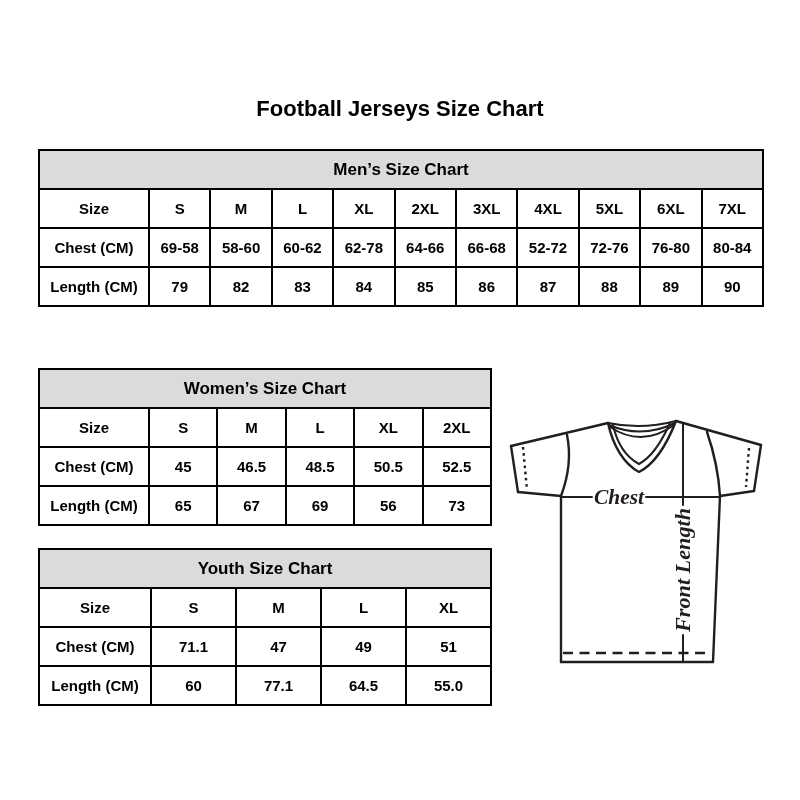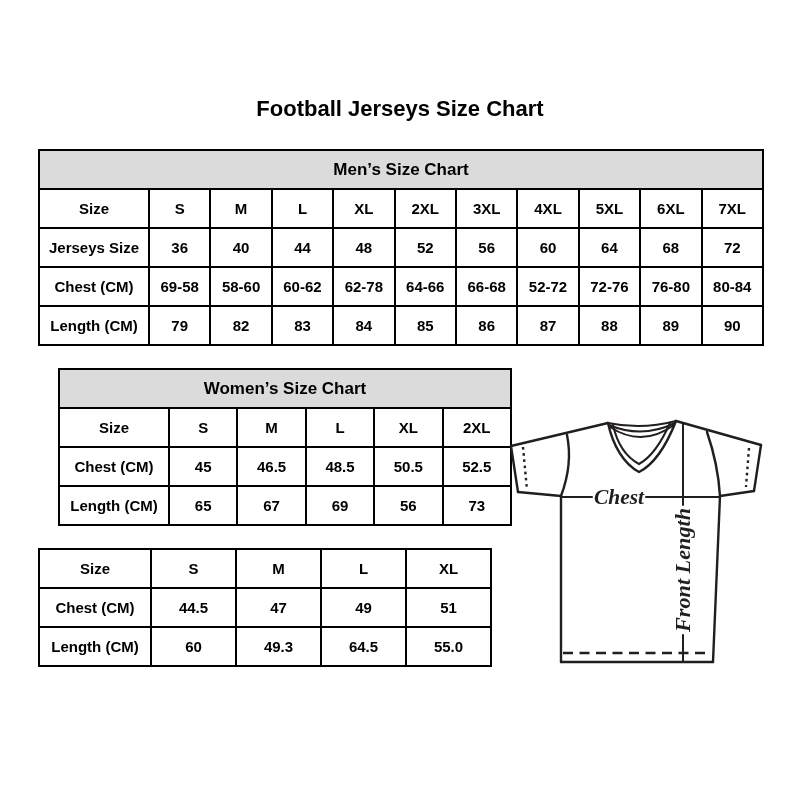--- a/index.html
+++ b/index.html
@@ -42,21 +42,21 @@
     font-size: 15px;
     color: #000000;
     overflow: hidden;
     white-space: nowrap;
   }
   table.size-table th.tbl-title {
     background: #dbdbdb;
     font-size: 17px;
   }
   .t-men   { left: 38px; top: 149px; width: 726px; }
-  .t-women { left: 38px; top: 368px; width: 454px; margin-left: 20px; }
+  .t-women { left: 38px; top: 368px; width: 454px; }
   .t-youth { left: 38px; top: 548px; width: 454px; }
   .c-label-men   { width: 110px; }
   .c-label-women { width: 110px; }
   .c-label-youth { width: 112px; }
   .jersey {
     position: absolute;
     left: 498px;
     top: 398px;
     width: 272px;
     height: 300px;
@@ -119,33 +119,20 @@
         <td>L</td>
         <td>XL</td>
         <td>2XL</td>
         <td>3XL</td>
         <td>4XL</td>
         <td>5XL</td>
         <td>6XL</td>
         <td>7XL</td>
       </tr>
       <tr>
-        <td>Jerseys Size</td>
-        <td>36</td>
-        <td>40</td>
-        <td>44</td>
-        <td>48</td>
-        <td>52</td>
-        <td>56</td>
-        <td>60</td>
-        <td>64</td>
-        <td>68</td>
-        <td>72</td>
-      </tr>
-      <tr>
         <td>Chest (CM)</td>
         <td>69-58</td>
         <td>58-60</td>
         <td>60-62</td>
         <td>62-78</td>
         <td>64-66</td>
         <td>66-68</td>
         <td>52-72</td>
         <td>72-76</td>
         <td>76-80</td>
@@ -203,37 +190,40 @@
     </tbody>
   </table>
 
   <table class="size-table t-youth">
     <colgroup>
         <col class="c-label-youth">
         <col span="4">
       </colgroup>
     <tbody>
       <tr>
+        <th class="tbl-title" colspan="5">Youth Size Chart</th>
+      </tr>
+      <tr>
         <td>Size</td>
         <td>S</td>
         <td>M</td>
         <td>L</td>
         <td>XL</td>
       </tr>
       <tr>
         <td>Chest (CM)</td>
-        <td>44.5</td>
+        <td>71.1</td>
         <td>47</td>
         <td>49</td>
         <td>51</td>
       </tr>
       <tr>
         <td>Length (CM)</td>
         <td>60</td>
-        <td>49.3</td>
+        <td>77.1</td>
         <td>64.5</td>
         <td>55.0</td>
       </tr>
     </tbody>
   </table>
 
   <svg class="jersey" viewBox="0 0 272 300" aria-hidden="true">
 
     <g>
       <path class="line" d="M110,25 L13,48"></path>

